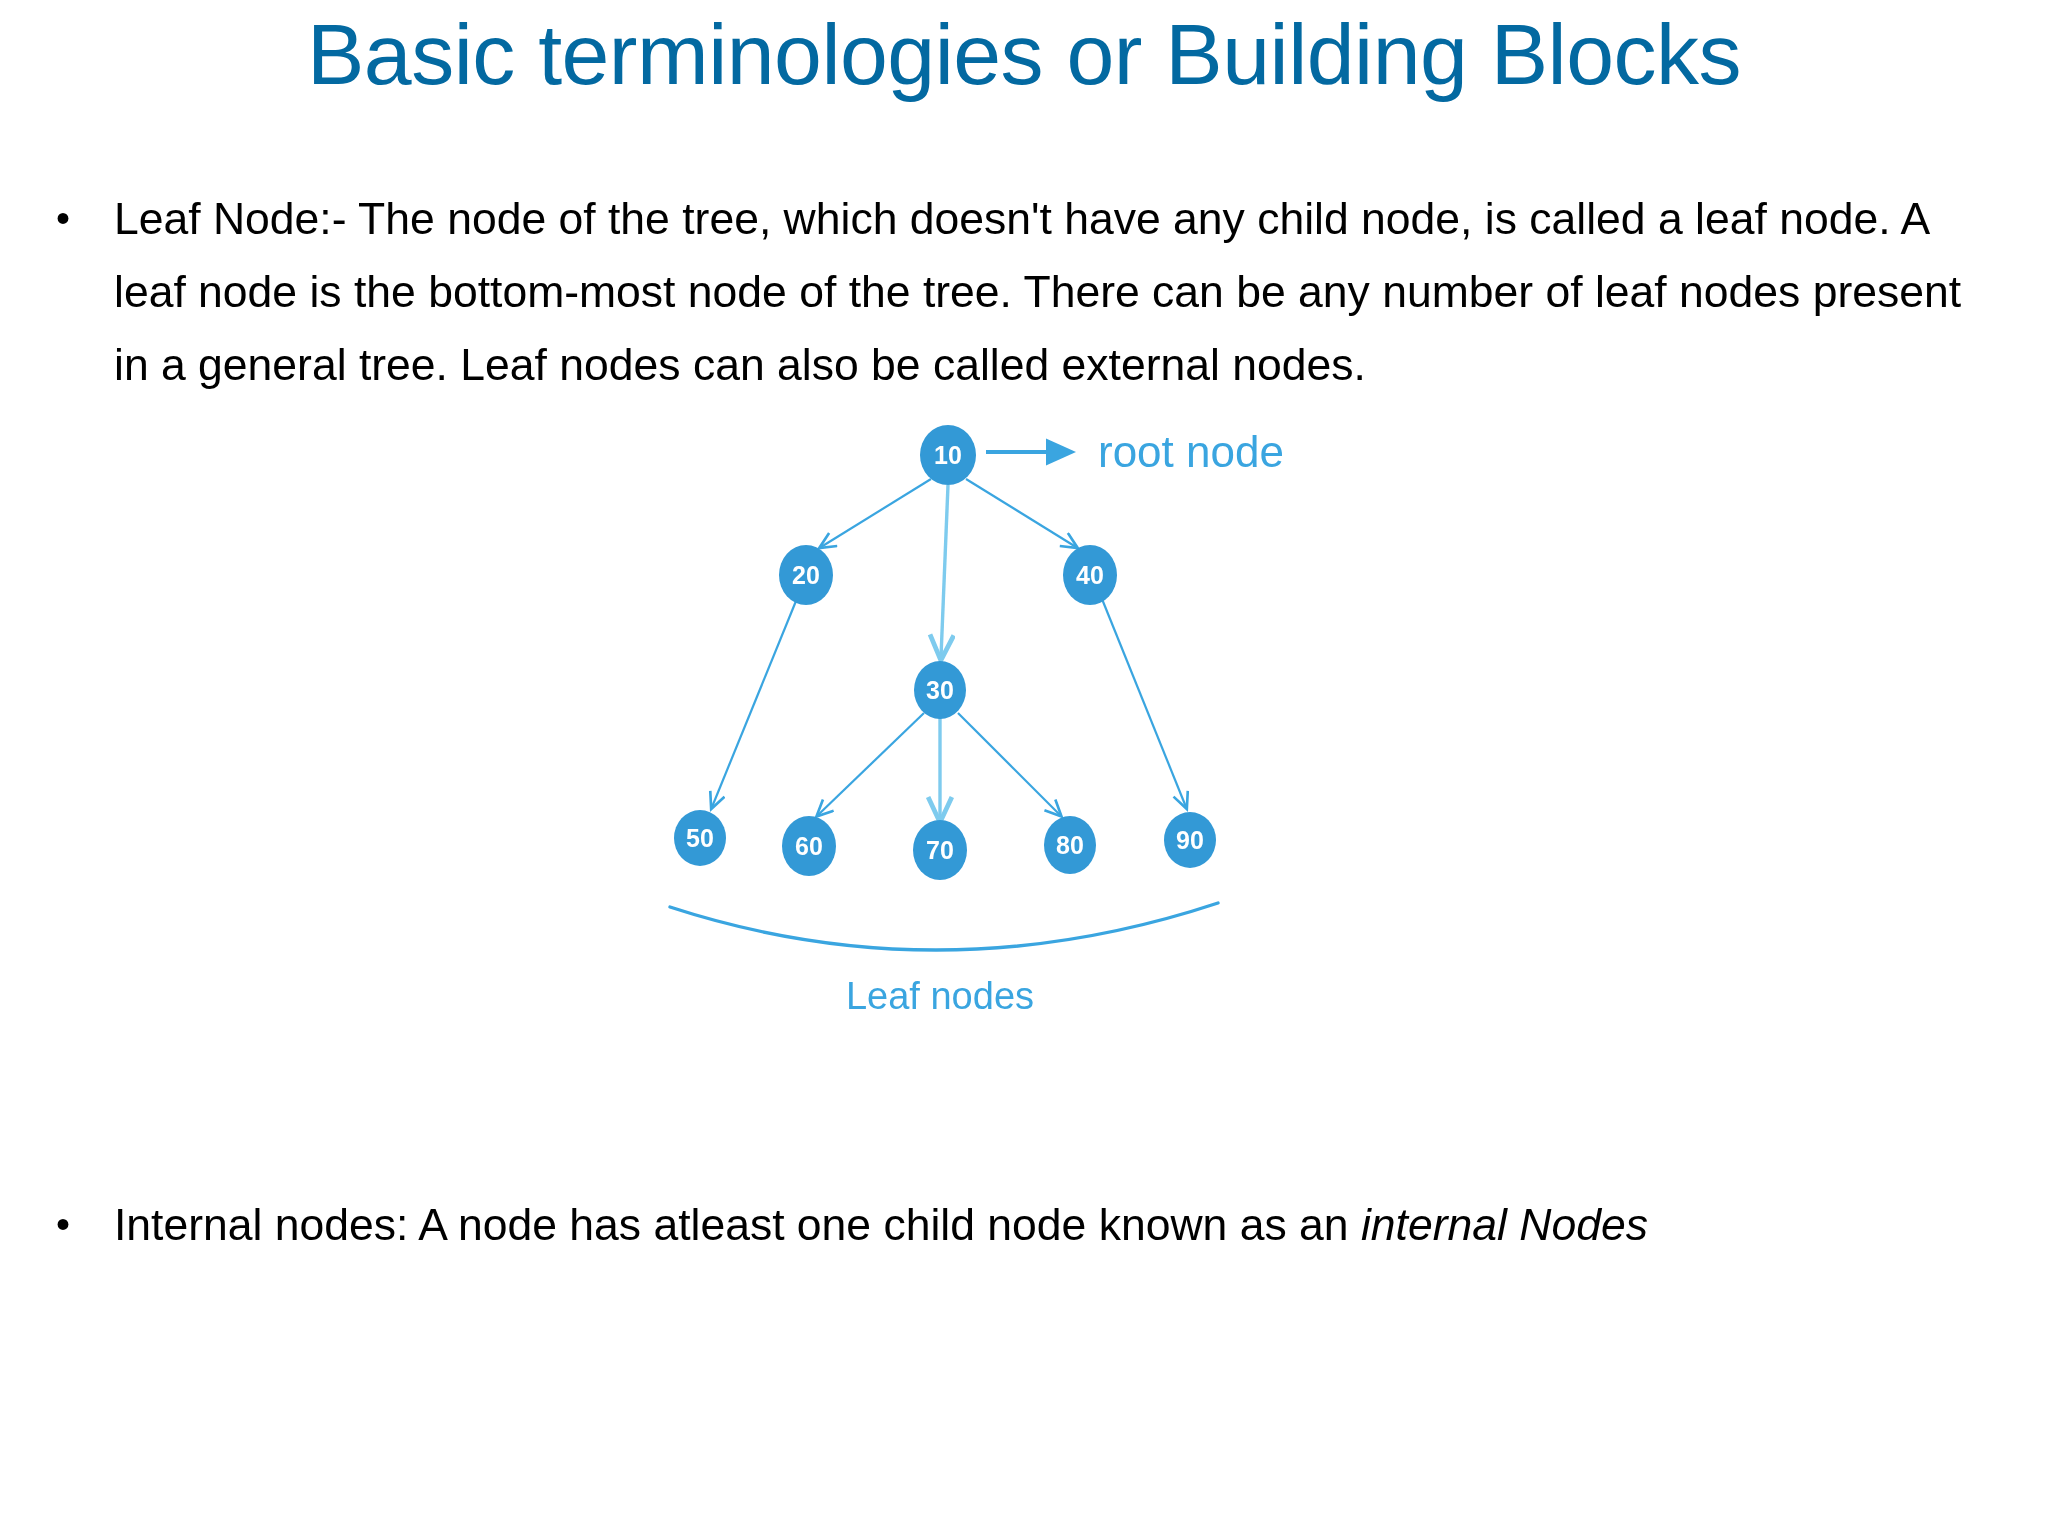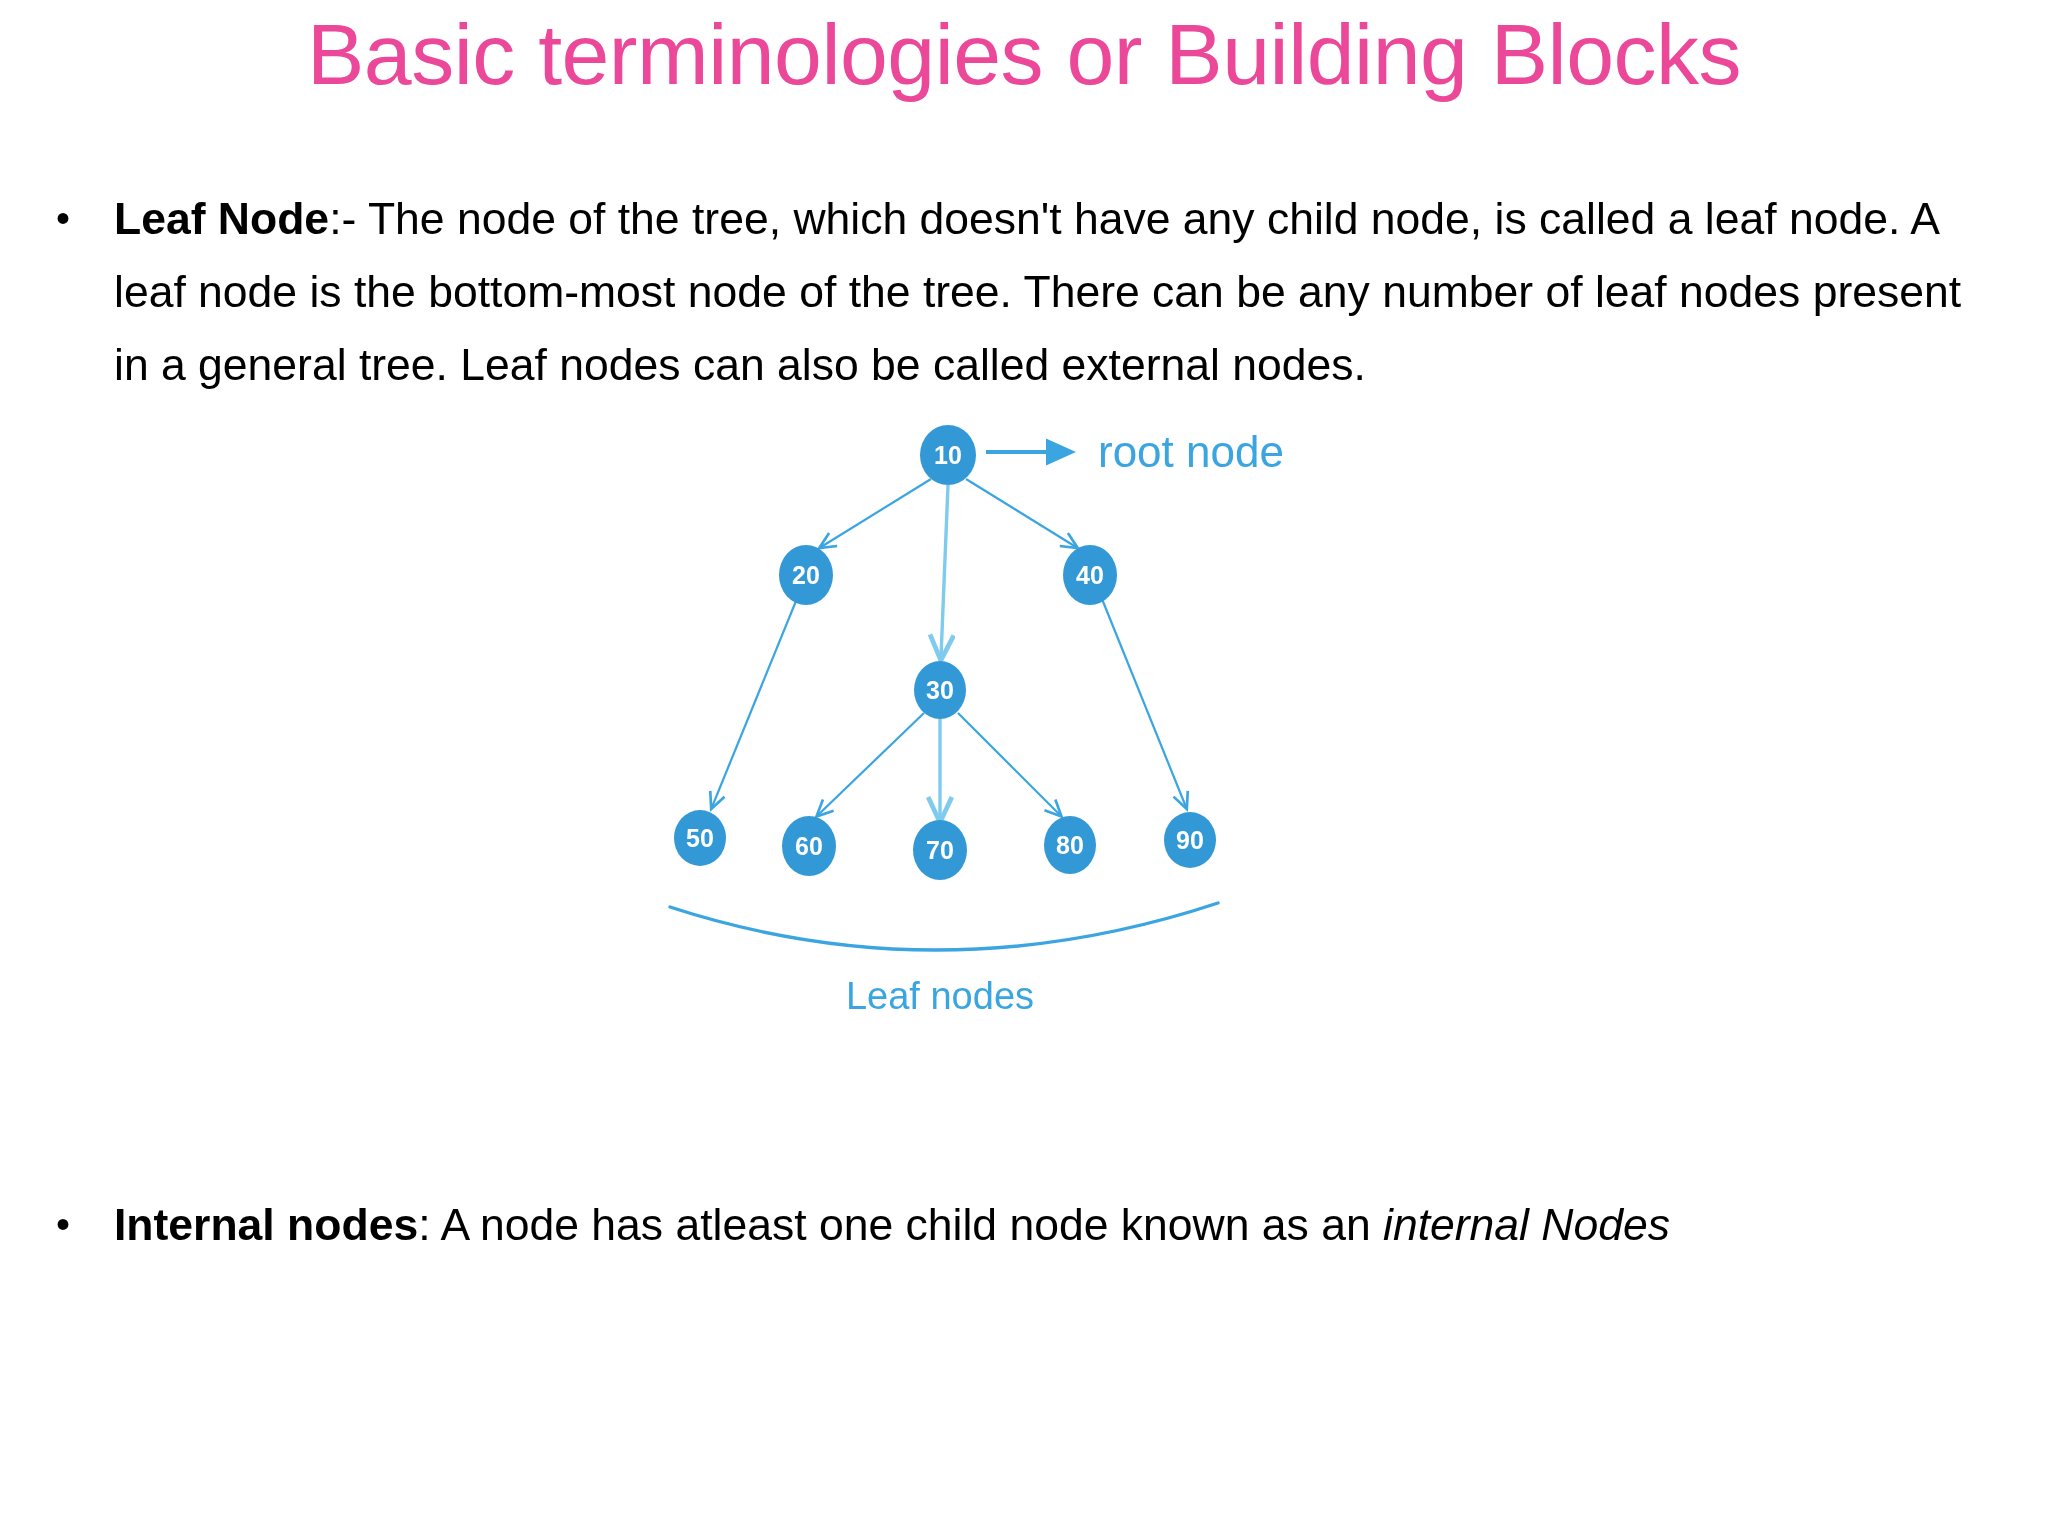--- a/index.html
+++ b/index.html
@@ -23,21 +23,21 @@
   .slide-title {
     position: absolute;
     left: 0;
     right: 0;
     top: 6px;
     text-align: center;
     font-size: 86px;
     line-height: 1.12;
     font-weight: 400;
     letter-spacing: -0.5px;
-    color: #ec4899;
+    color: #0369a1;
     font-family: "Liberation Sans", sans-serif;
   }
   .body-block {
     position: absolute;
     left: 48px;
     top: 182px;
     width: 1960px;
   }
   .bullet {
     position: relative;
@@ -49,21 +49,21 @@
   }
   .bullet::before {
     content: "\2022";
     position: absolute;
     left: 8px;
     top: 0;
     font-size: 40px;
     line-height: 73px;
     color: #000000;
   }
-  .bullet b { font-weight: 700; }
+  .bullet b { font-weight: 400; }
   .bullet i { font-style: italic; }
 
   .bullet-sibling {
     position: absolute;
     left: 48px;
     top: 1093px;
     width: 1960px;
   }
   .bullet-internal {
     position: absolute;

